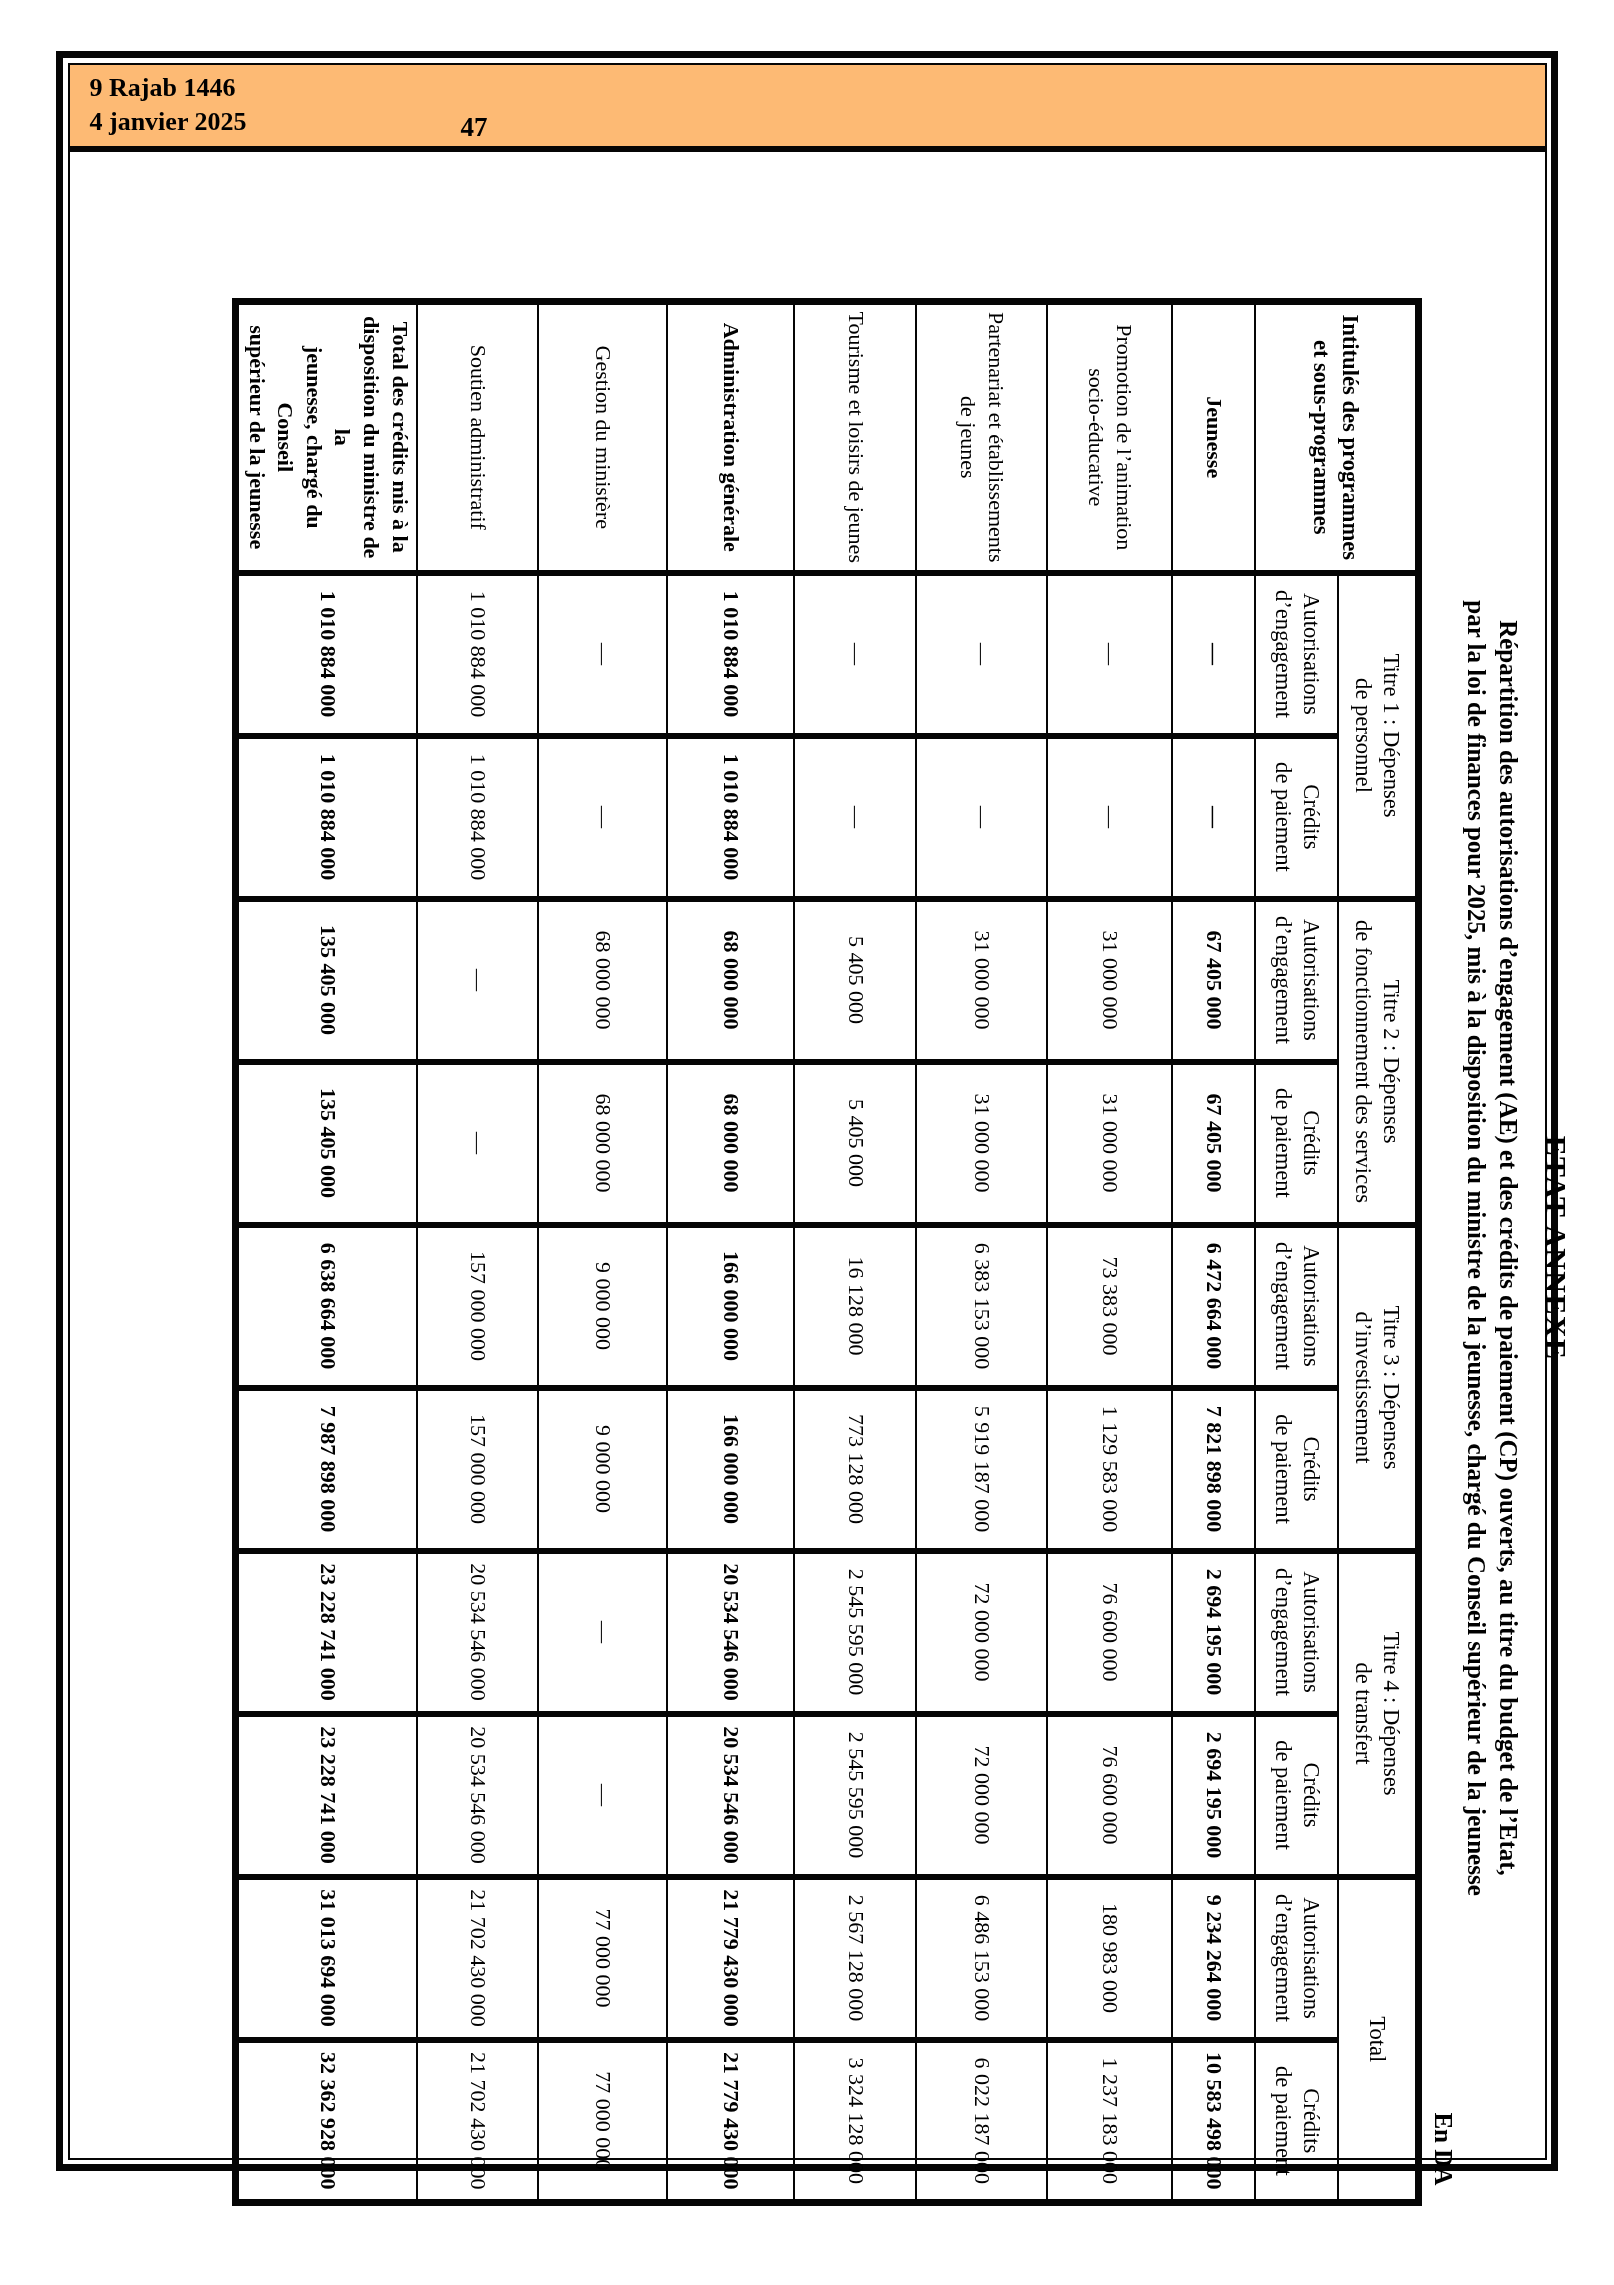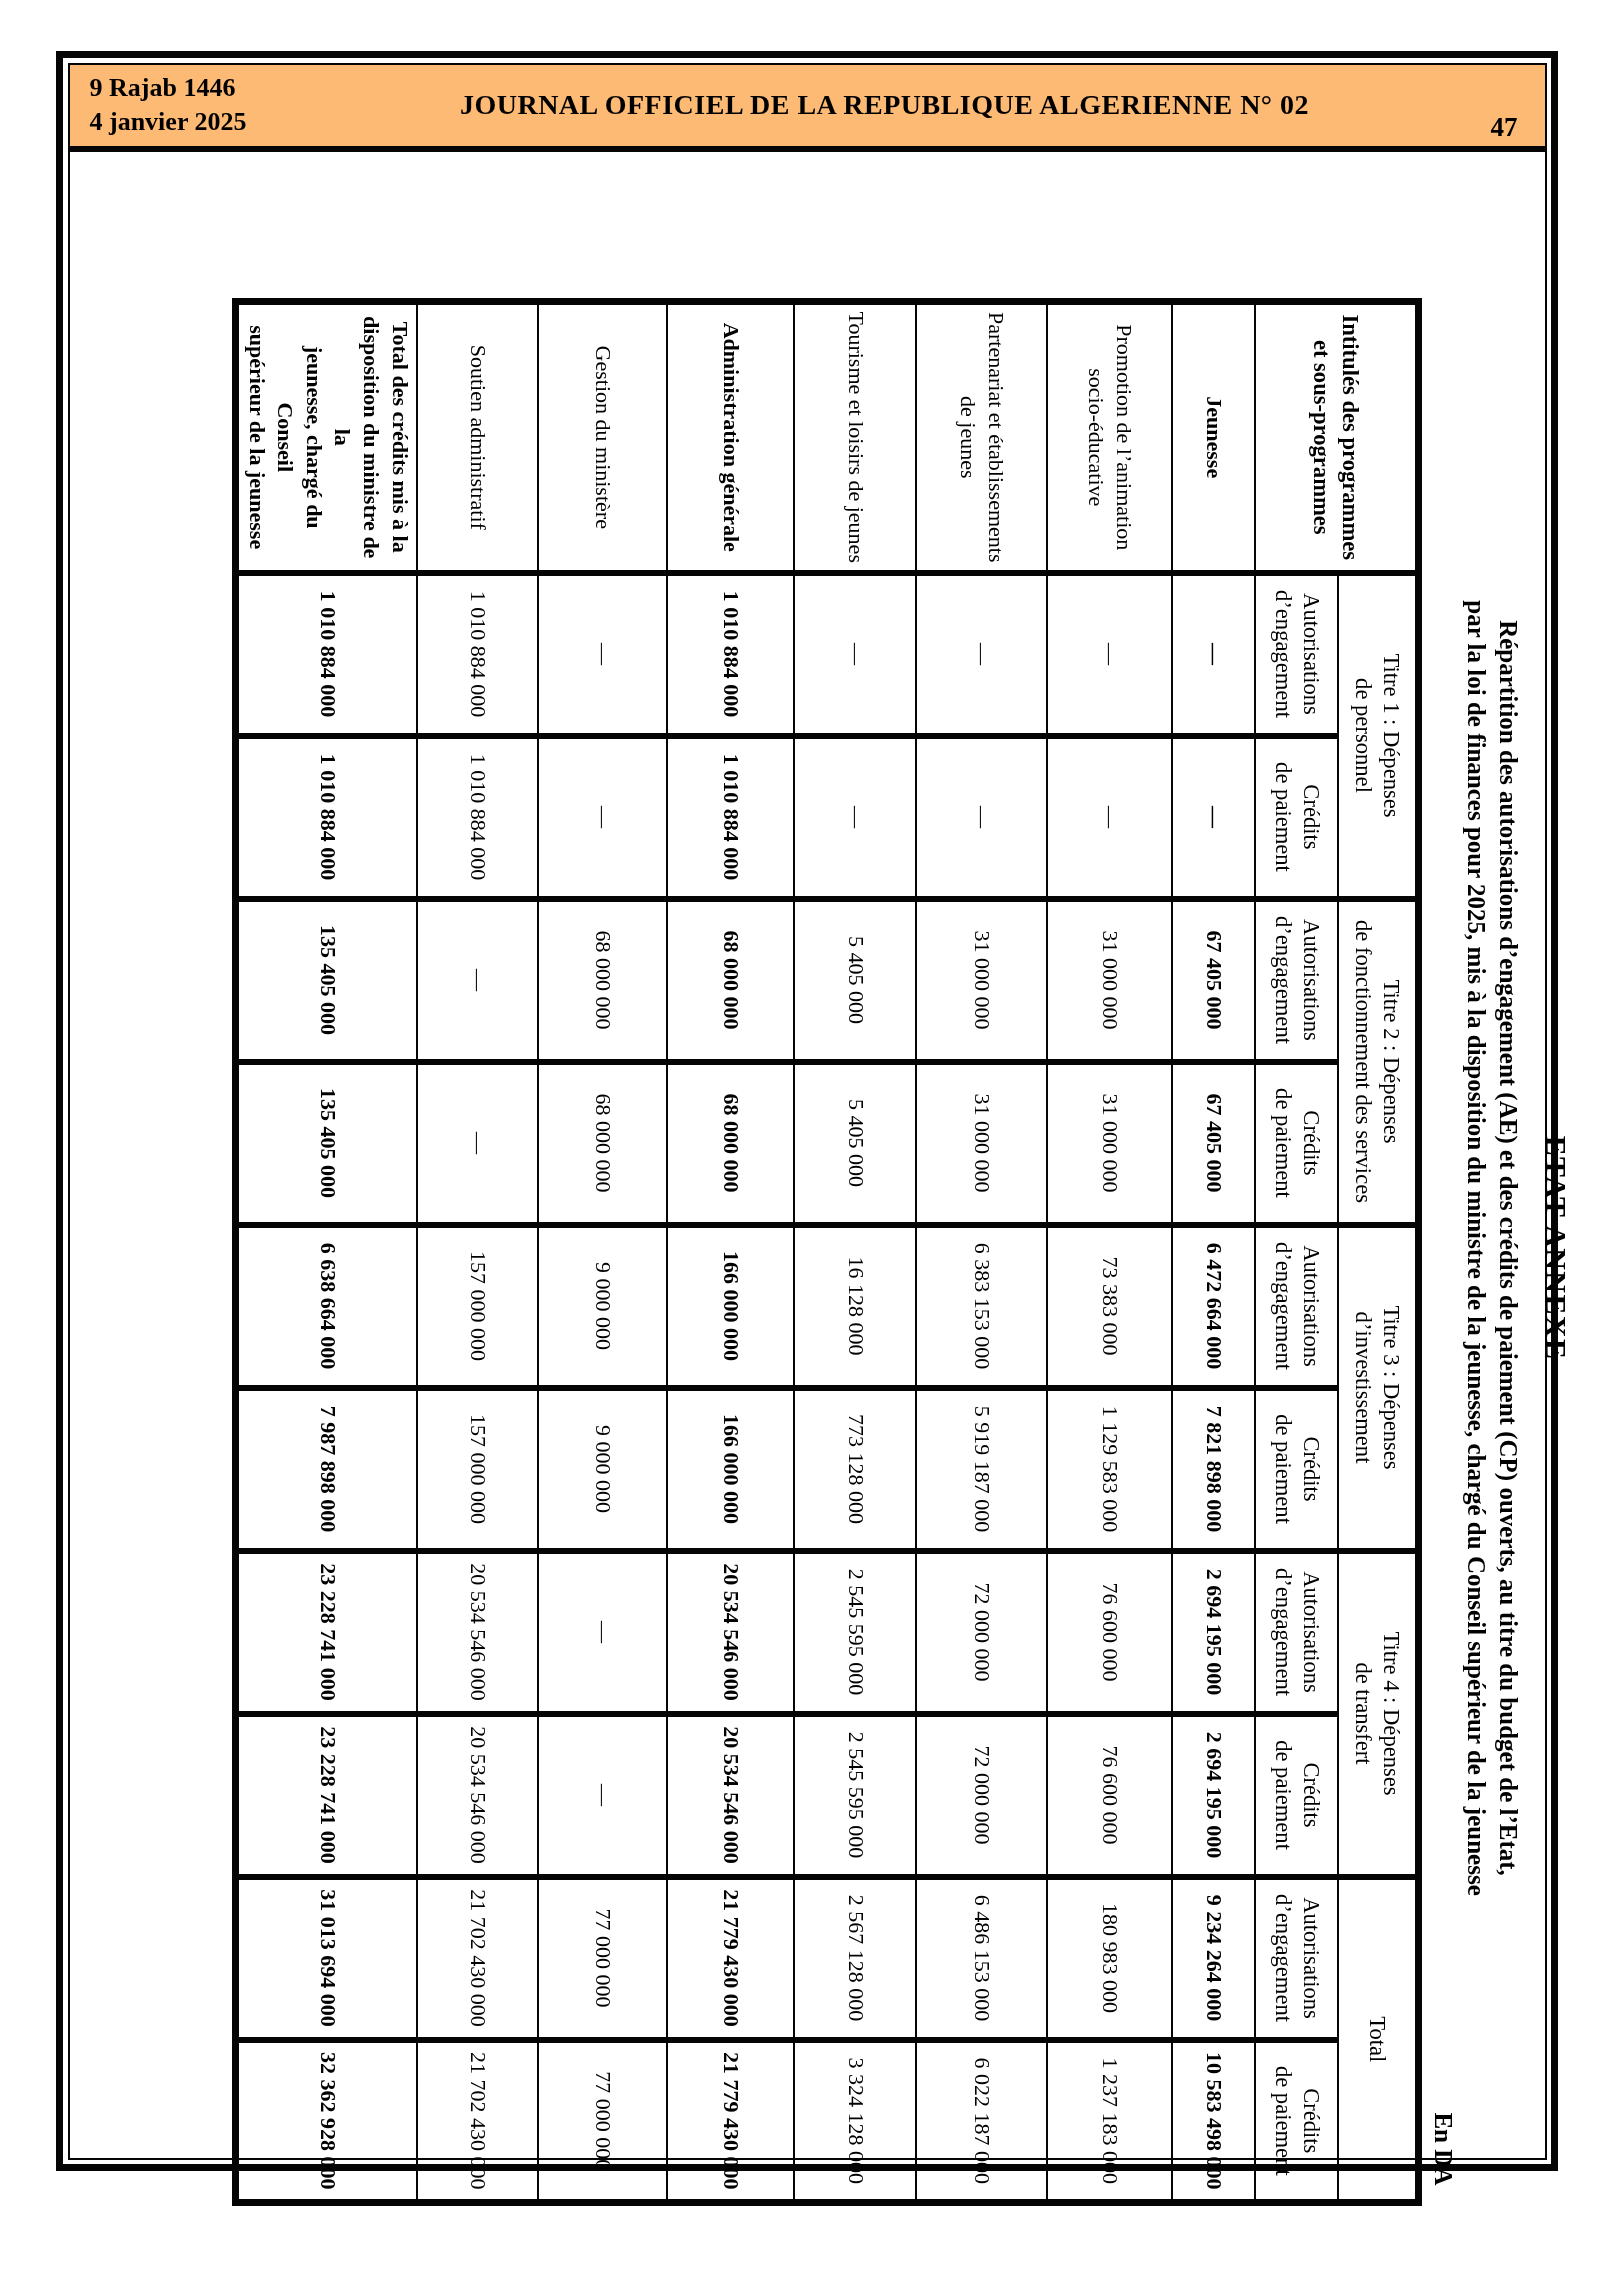--- a/index.html
+++ b/index.html
@@ -64,21 +64,20 @@
 <body>
 
 <div class="frame">
   <div class="inner">
 
     <div class="band">
       <div class="dates">
         <div>9 Rajab 1446</div>
         <div>4 janvier 2025</div>
       </div>
-      <div class="journal">JOURNAL OFFICIEL DE LA REPUBLIQUE ALGERIENNE N° 02</div>
       <div class="pageno">47</div>
     </div>
 
     <div class="rot">
       <div class="annex-title">ETAT ANNEXE</div>
       <div class="annex-sub">Répartition des autorisations d’engagement (AE) et des crédits de paiement (CP) ouverts, au titre du budget de l’Etat,</div>
       <div class="annex-sub">par la loi de finances pour 2025, mis à la disposition du ministre de la jeunesse, chargé du Conseil supérieur de la jeunesse</div>
       <div class="unit">En DA</div>
 
       <table class="main">

